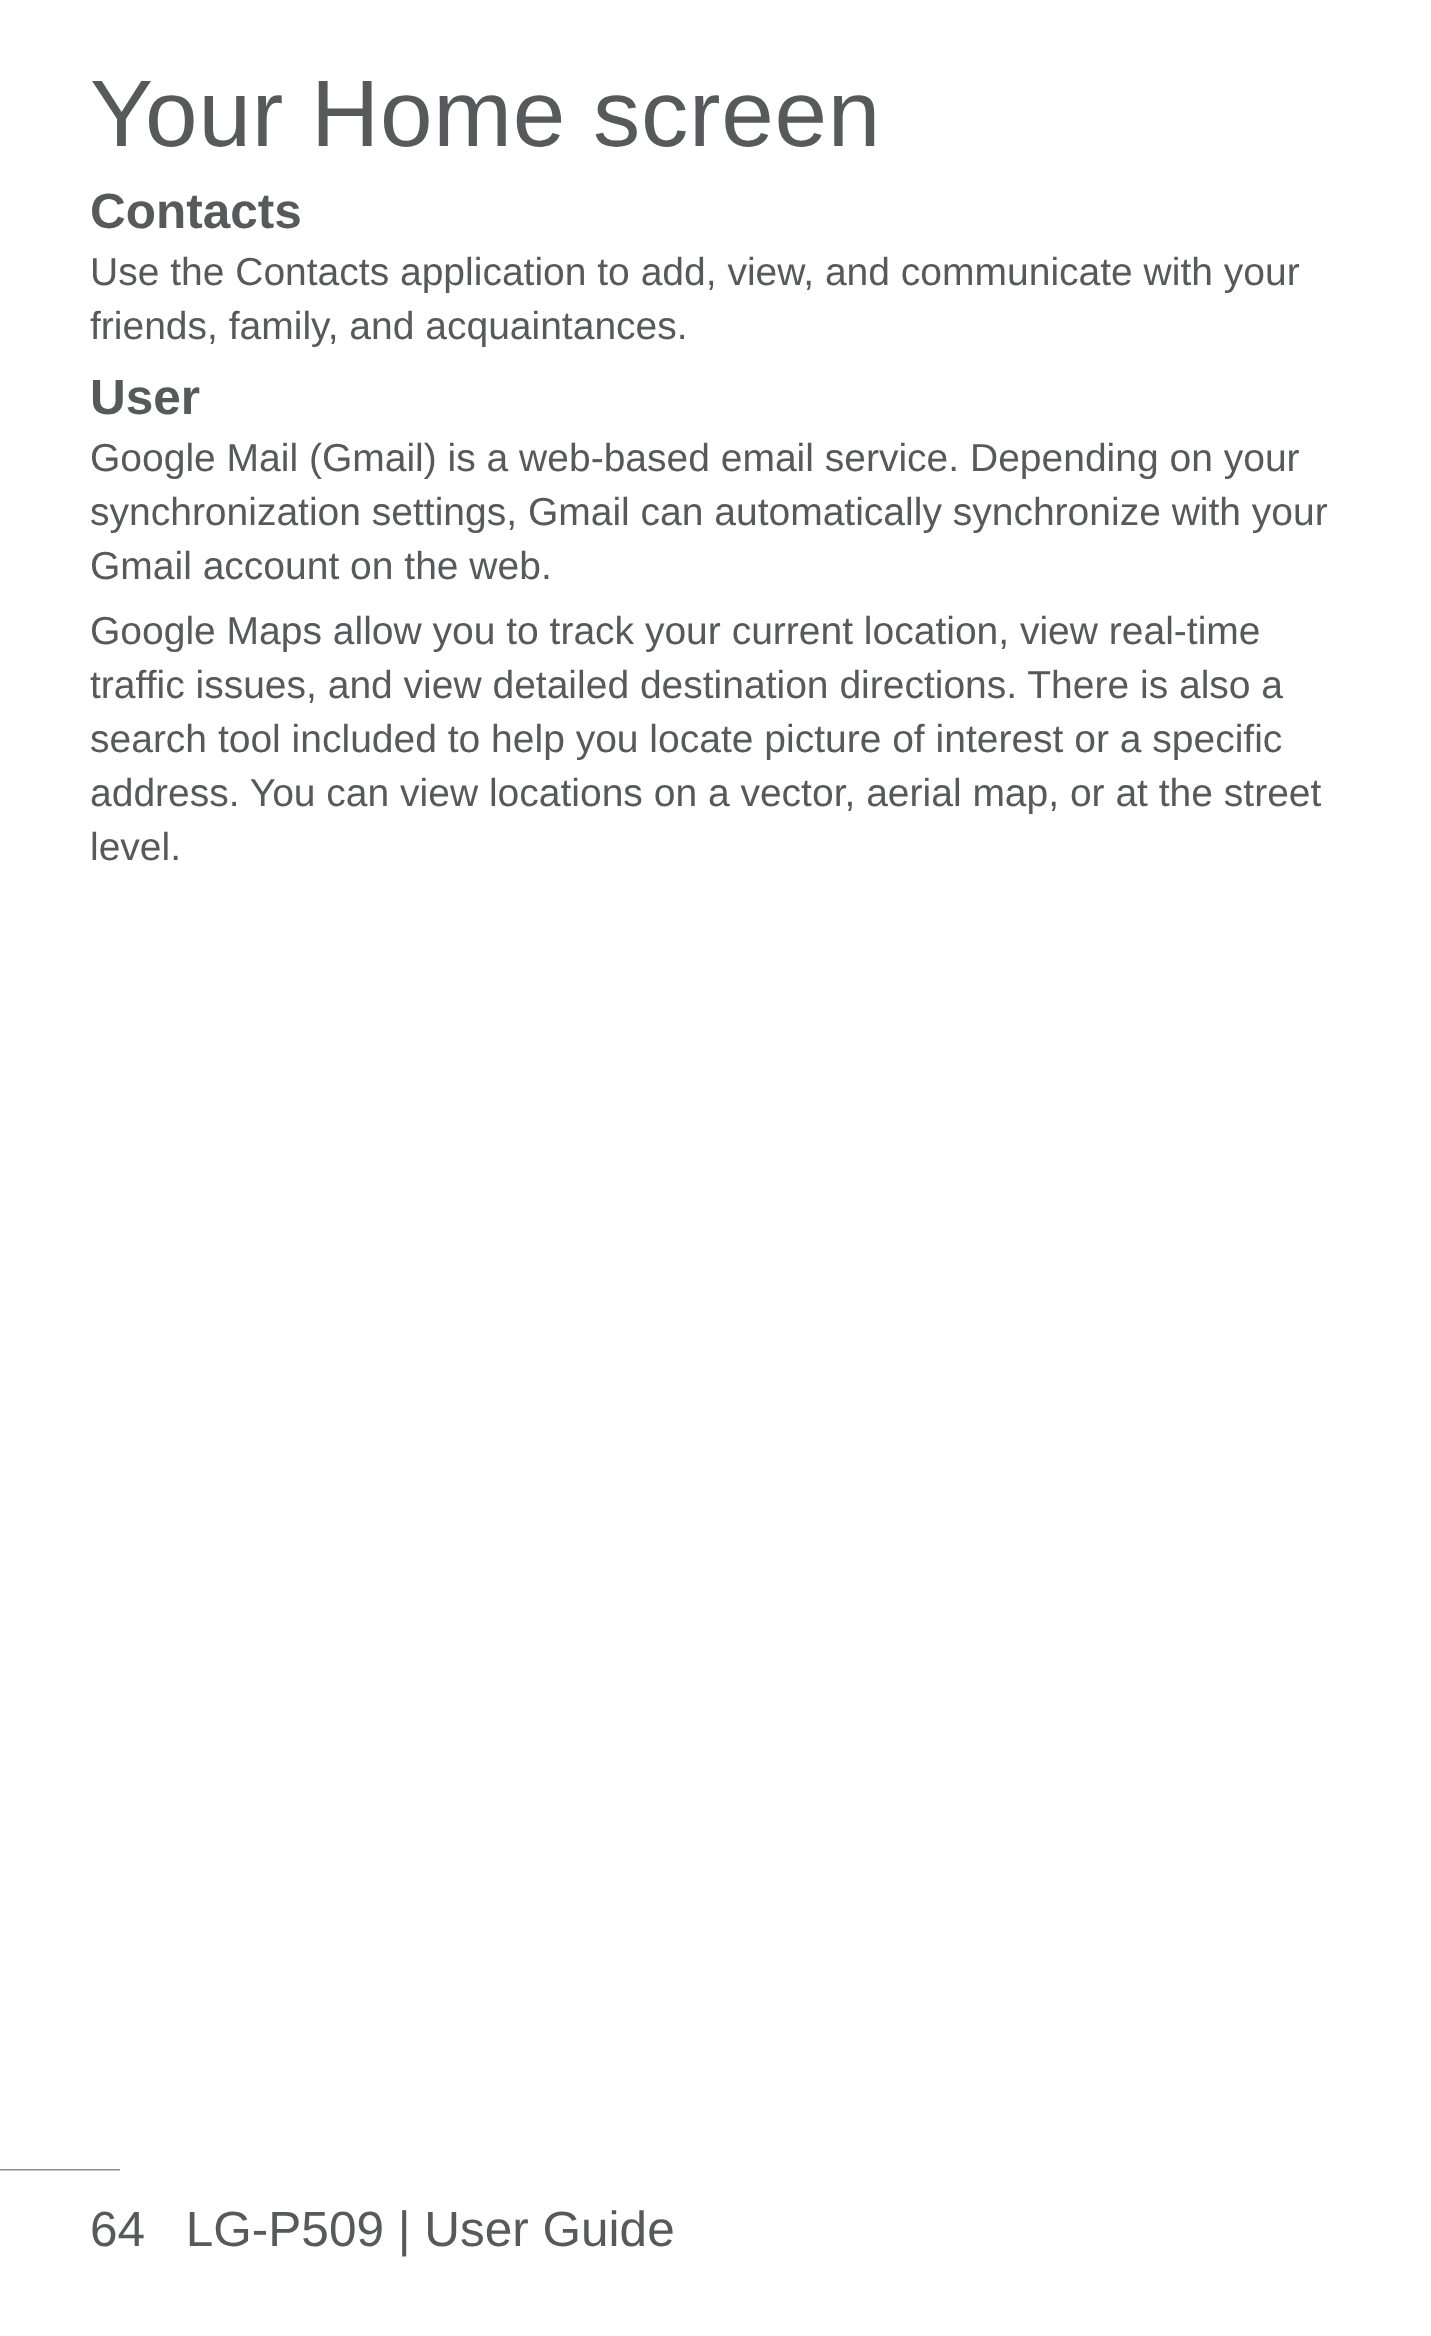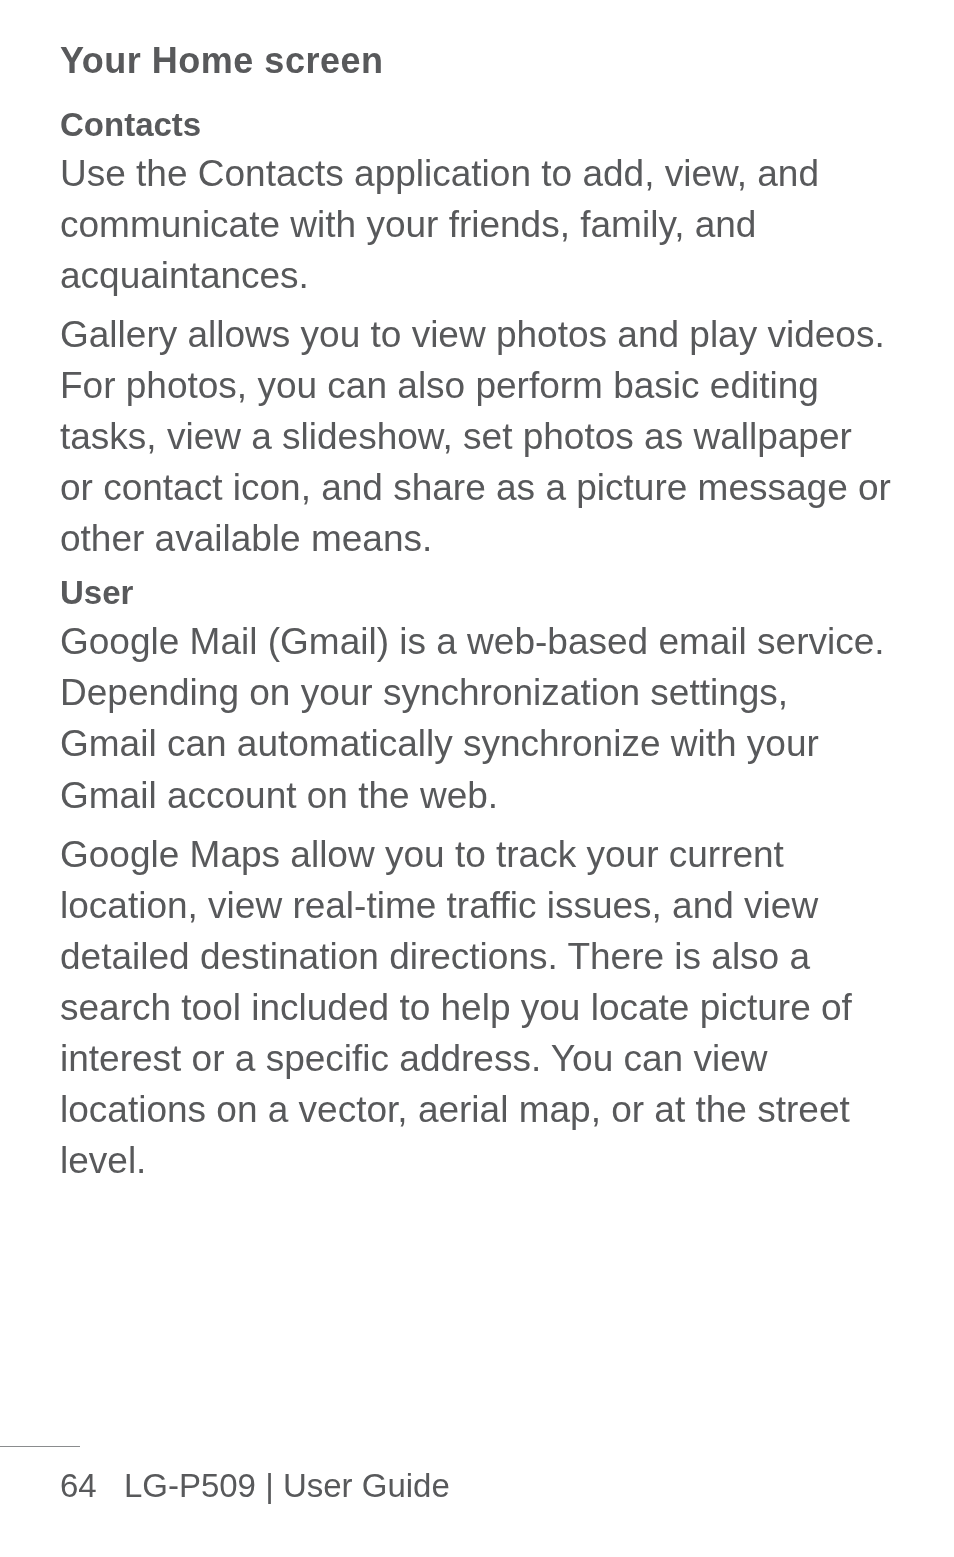--- a/index.html
+++ b/index.html
@@ -15,35 +15,35 @@
       color: #58595b;
       position: relative;
     }
     .page {
       padding: 40px 60px 0 60px;
       width: 100%;
       height: 100%;
       position: relative;
     }
     h1 {
-      font-size: 36px;
-      font-weight: 700;
+      font-size: 63px;
+      font-weight: 400;
       color: #58595b;
-      margin-bottom: 24px;
+      margin-bottom: 10px;
       letter-spacing: 0.5px;
     }
     h2 {
       font-size: 33px;
       font-weight: 700;
       color: #58595b;
       margin-bottom: 4px;
       margin-top: 10px;
     }
     p.body {
-      font-size: 37px;
+      font-size: 26px;
       font-weight: 300;
       color: #58595b;
       line-height: 1.38;
       margin-bottom: 8px;
     }
     .footer {
       position: absolute;
       bottom: 52px;
       left: 0;
       width: 100%;
@@ -72,21 +72,20 @@
 <div class="page">
 
   <h1>Your Home screen</h1>
 
   <section>
     <h2>Contacts</h2>
     <p class="body">Use the Contacts application to add, view, and communicate with your friends, family, and acquaintances.</p>
   </section>
 
   <section>
-    <p class="body">Gallery allows you to view photos and play videos. For photos, you can also perform basic editing tasks, view a slideshow, set photos as wallpaper or contact icon, and share as a picture message or other available means.</p>
   </section>
 
   <section>
     <h2>User</h2>
     <p class="body">Google Mail (Gmail) is a web-based email service. Depending on your synchronization settings, Gmail can automatically synchronize with your Gmail account on the web.</p>
   </section>
 
   <section>
     <p class="body">Google Maps allow you to track your current location, view real-time traffic issues, and view detailed destination directions. There is also a search tool included to help you locate picture of interest or a specific address. You can view locations on a vector, aerial map, or at the street level.</p>
   </section>

